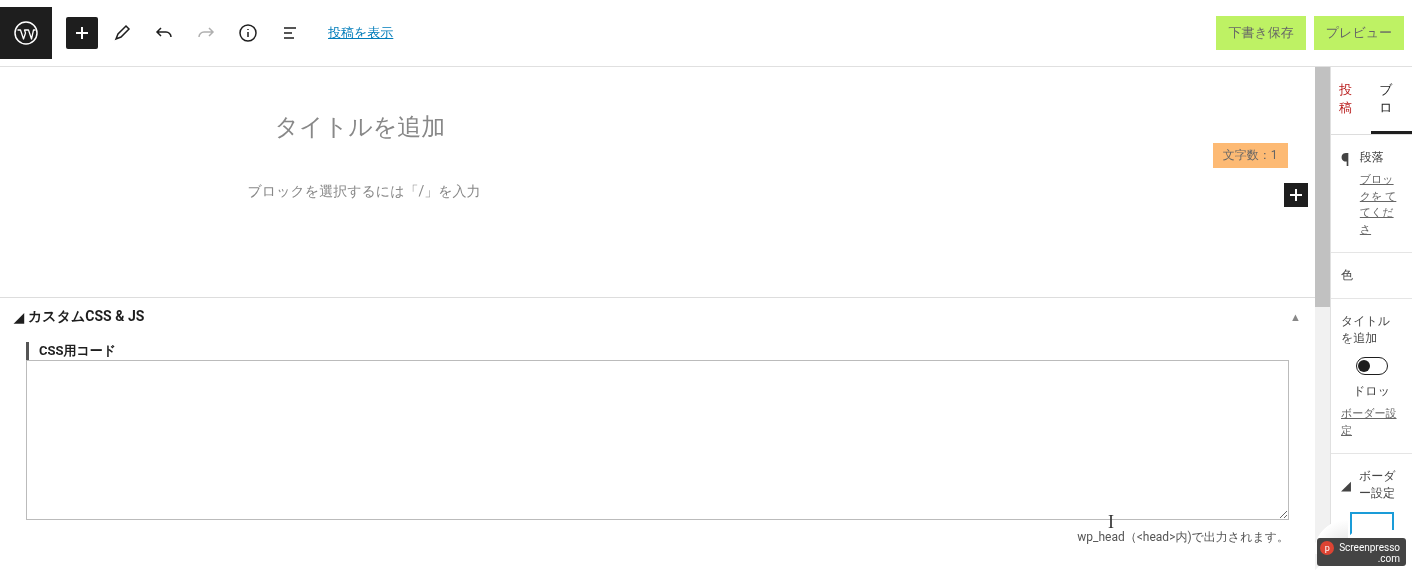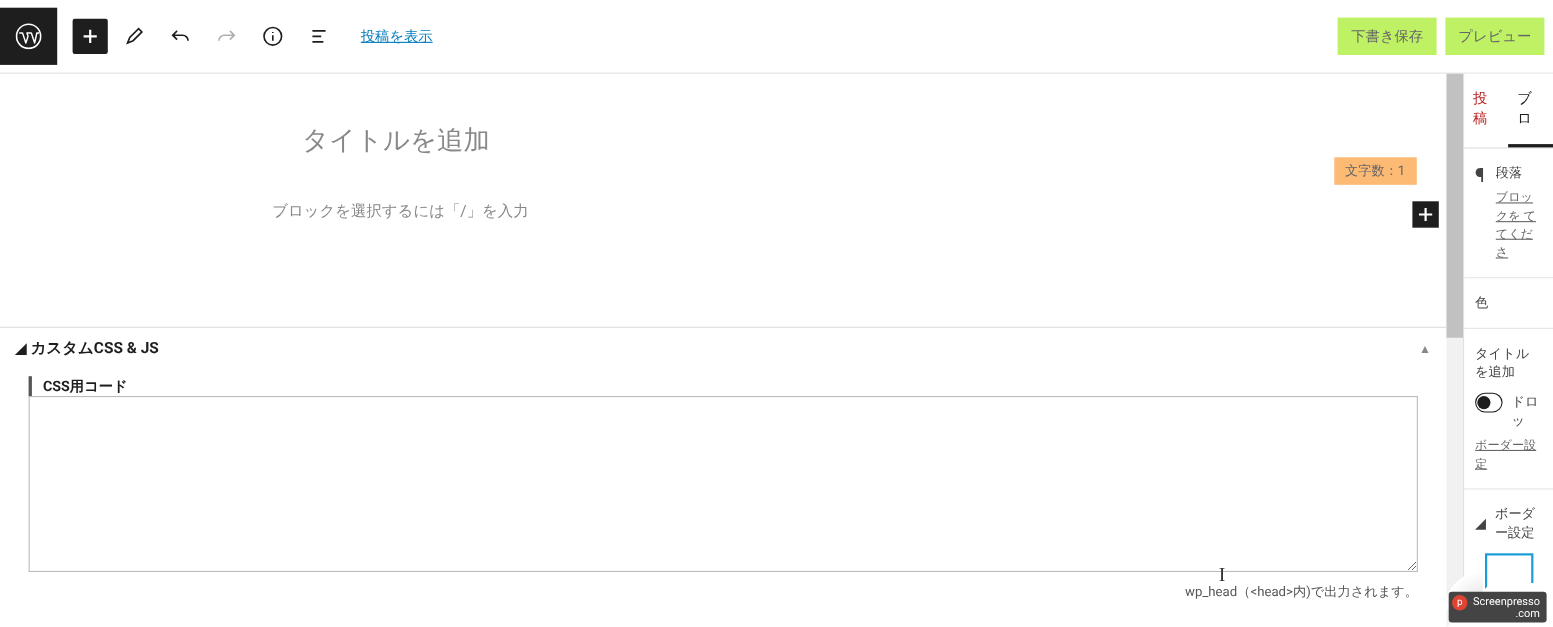--- a/index.html
+++ b/index.html
@@ -159,21 +159,21 @@
           <div class="side-desc">ブロックを
 ててくださ</div>
         </div>
       </div>
     </div>
     <div class="side-section">
       <span>色</span>
     </div>
     <div class="side-section">
       <div style="font-weight:500">タイトルを追加</div>
-      <div style="display:flex;align-items:flex-start;gap:8px;margin-top:10px;">
+      <div style="display:flex;align-items:center;gap:8px;margin-top:10px;flex-direction:column;">
         <span class="toggle-sw">
             <span class="toggle-knob"></span>
           </span>
         <span>ドロッ</span>
       </div>
       <div class="side-desc">ボーダー設定</div>
     </div>
     <div class="side-section">
       <div style="display:flex;align-items:center;gap:4px;">
         <span class="swan-icon">◢</span>

